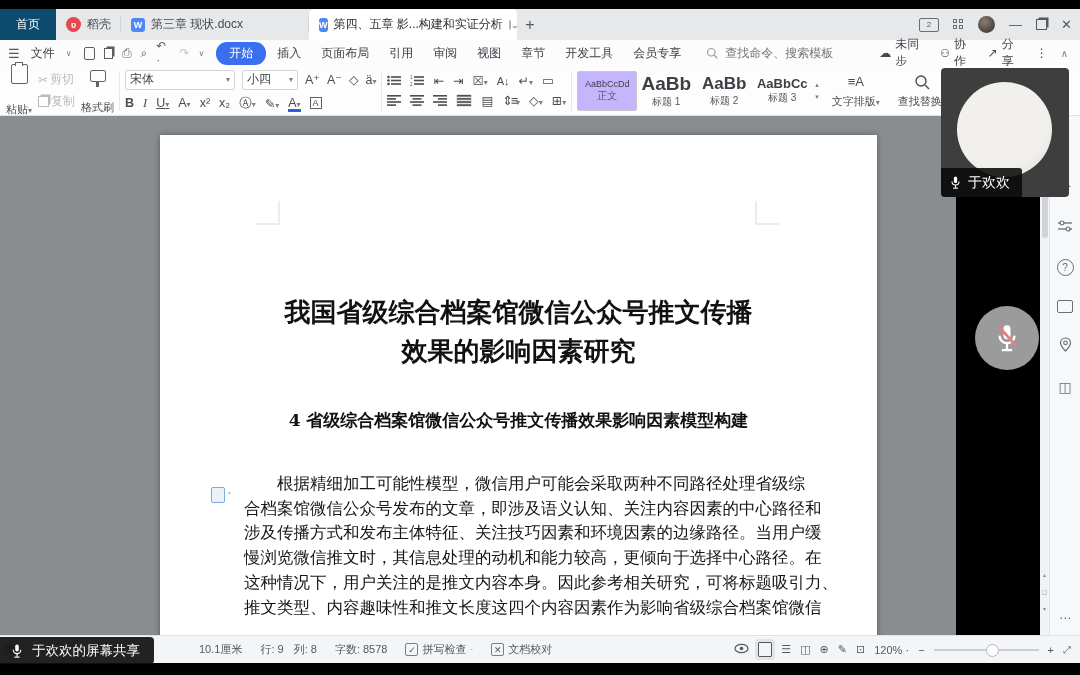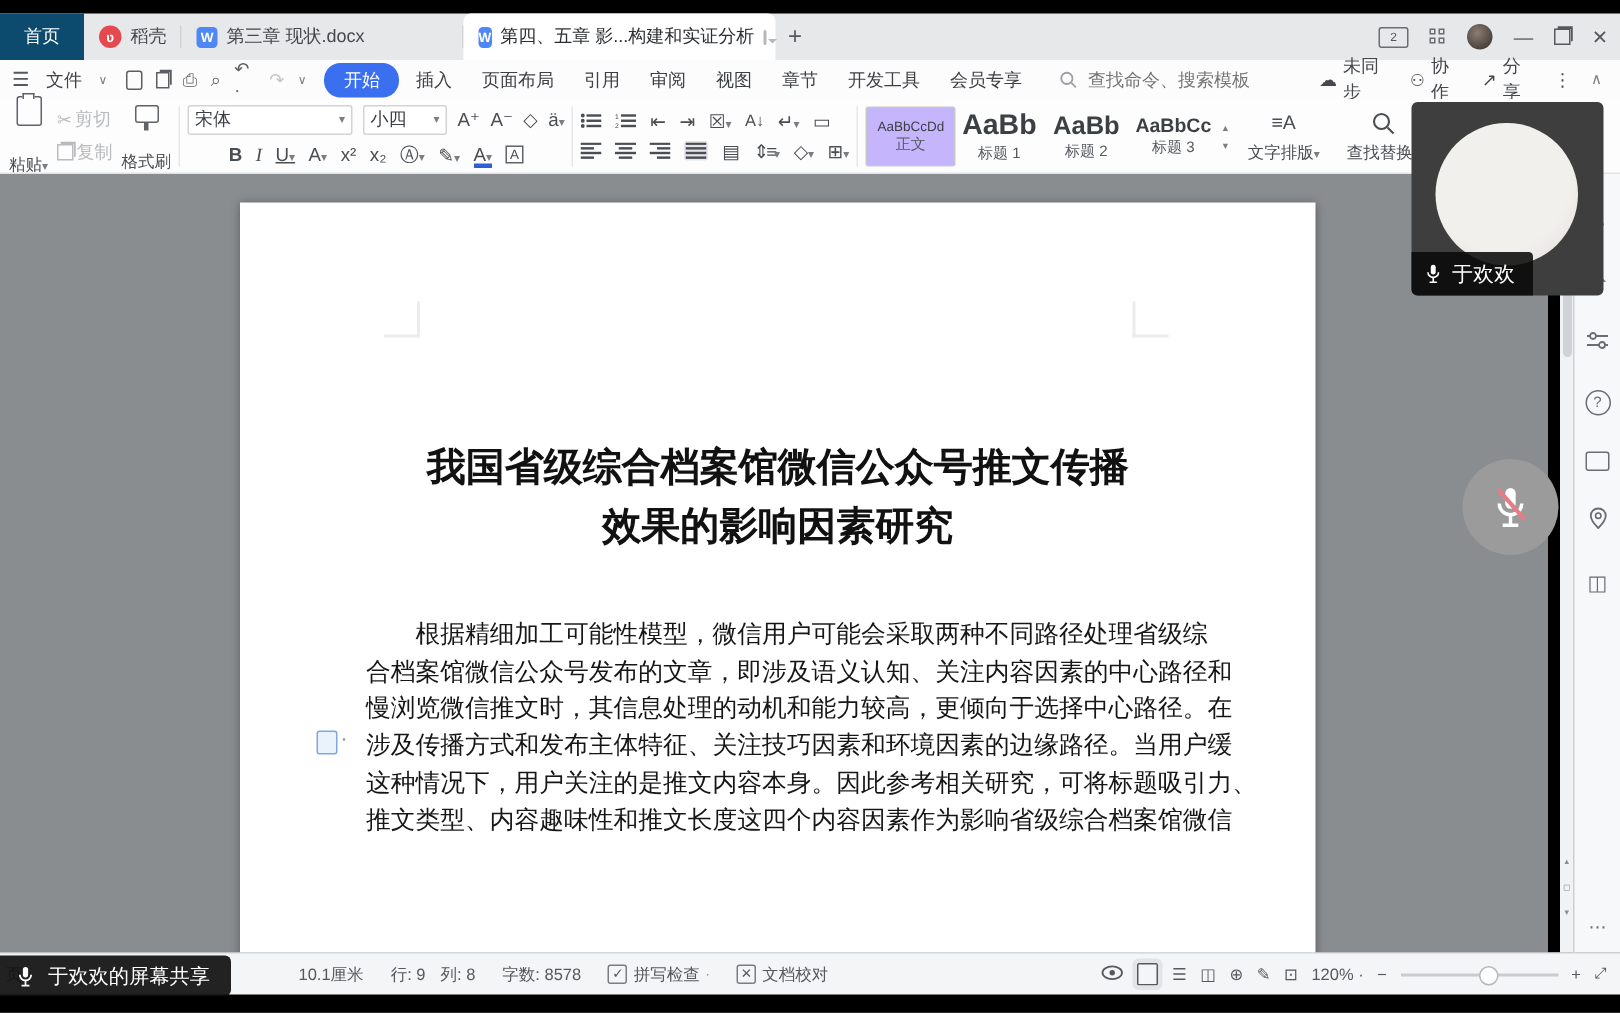--- a/index.html
+++ b/index.html
@@ -64,21 +64,21 @@
   .boxA{border:1px solid #5f6368;font-size:9px;padding:0 2px;color:#4a4d52;}
   .alsvg{display:block;}
   .hl{background:#e3e5e8;border-radius:2px;padding:1px;}
   .style-card{width:58px;height:38px;display:flex;flex-direction:column;align-items:center;justify-content:center;color:#3c3f44;}
   .style-card.sel{border:1px solid #c7c8ca;background:#c4b5fd;border-radius:2px;}
   .slabel{font-size:10px;color:#55585d;}
   .gal-arrows{display:flex;flex-direction:column;gap:4px;font-size:7px;color:#7a7d82;margin:0 4px;}
   .bigbtn{display:flex;flex-direction:column;align-items:center;gap:3px;margin:0 9px;}
   .bigbtn .glyph{font-size:16px;color:#4a4d52;height:18px;display:flex;align-items:center;}
   
-  .canvas{position:absolute;left:0;top:116px;width:1032px;height:519px;background:#8a8d90;overflow:hidden;}
+  .canvas{position:absolute;left:0;top:116px;width:956px;height:519px;background:#8a8d90;overflow:hidden;}
   .page{position:absolute;left:160px;top:19px;width:717px;height:520px;background:#fff;box-shadow:0 0 6px rgba(0,0,0,.35);}
   .cmark{position:absolute;width:22px;height:22px;border-color:#ececec;}
   .cmark.tl{left:96px;top:66px;border-left:2px solid #ececec;border-top:2px solid #ececec;border-left:none;border-top:none;border-right:2px solid #ececec;border-bottom:2px solid #ececec;}
   .cmark.tr{right:98px;top:66px;border-left:2px solid #ececec;border-bottom:2px solid #ececec;}
   .doc-title{margin:158px 86px 0 86px;text-align:center;font-family:"DejaVu Serif","Liberation Serif",serif;
              font-weight:700;font-size:26px;line-height:39px;color:#111;}
   .doc-head{margin:38px 84px 0 84px;text-align:center;font-family:"DejaVu Serif","Liberation Serif",serif;
             font-weight:700;font-size:17px;color:#111;}
   .doc-body{margin:40px 88px 0 84px;font-family:"DejaVu Serif","Liberation Serif",serif;font-size:16.5px;
             line-height:24.7px;color:#161616;}
@@ -217,21 +217,21 @@
           <span class="dblsq"></span> 
           <span>复制</span>
         </span>
     </div>
     <div class="tcol">
       <span class="brush-ic"></span>
       <span class="lbl11">格式刷</span>
     </div>
     <div class="vsep"></div>
 
-    <div class="tcol" style="align-items:center;gap:5px;">
+    <div class="tcol" style="align-items:flex-start;gap:5px;">
       <div class="trow">
         <span class="fsel fname">
           <span>宋体</span>
             <span class="carat">▾</span>
         </span>
         <span class="fsel fsize">
           <span>小四</span>
             <span class="carat">▾</span>
         </span>
         <span class="mini">A⁺</span>
@@ -369,25 +369,26 @@
 
   <div class="canvas">
     <div class="page">
       <div class="cmark tr"></div>
       <div class="cmark tl" style="left:96px;right:auto;border:none;border-right:2px solid #ececec;border-bottom:2px solid #ececec;"></div>
       <div class="note-ic"></div>
       <div class="doc-title">
         <div>我国省级综合档案馆微信公众号推文传播</div>
         <div>效果的影响因素研究</div>
       </div>
+      <div class="doc-head">4 省级综合档案馆微信公众号推文传播效果影响因素模型构建</div>
       <div class="doc-body">
         <div class="bline indent">根据精细加工可能性模型，微信用户可能会采取两种不同路径处理省级综</div>
         <div class="bline">合档案馆微信公众号发布的文章，即涉及语义认知、关注内容因素的中心路径和</div>
+        <div class="bline">涉及传播方式和发布主体特征、关注技巧因素和环境因素的边缘路径。当用户缓</div>
         <div class="bline">慢浏览微信推文时，其信息处理的动机和能力较高，更倾向于选择中心路径。在</div>
-        <div class="bline">涉及传播方式和发布主体特征、关注技巧因素和环境因素的边缘路径。当用户缓</div>
         <div class="bline">这种情况下，用户关注的是推文内容本身。因此参考相关研究，可将标题吸引力、</div>
         <div class="bline">推文类型、内容趣味性和推文长度这四个内容因素作为影响省级综合档案馆微信</div>
       </div>
     </div>
   </div>
 
   <div class="vscroll">
     <div class="vthumb"></div>
     <div class="vnav" style="top:455px;">▴</div>
     <div class="vnav" style="top:472px;">◻</div>

